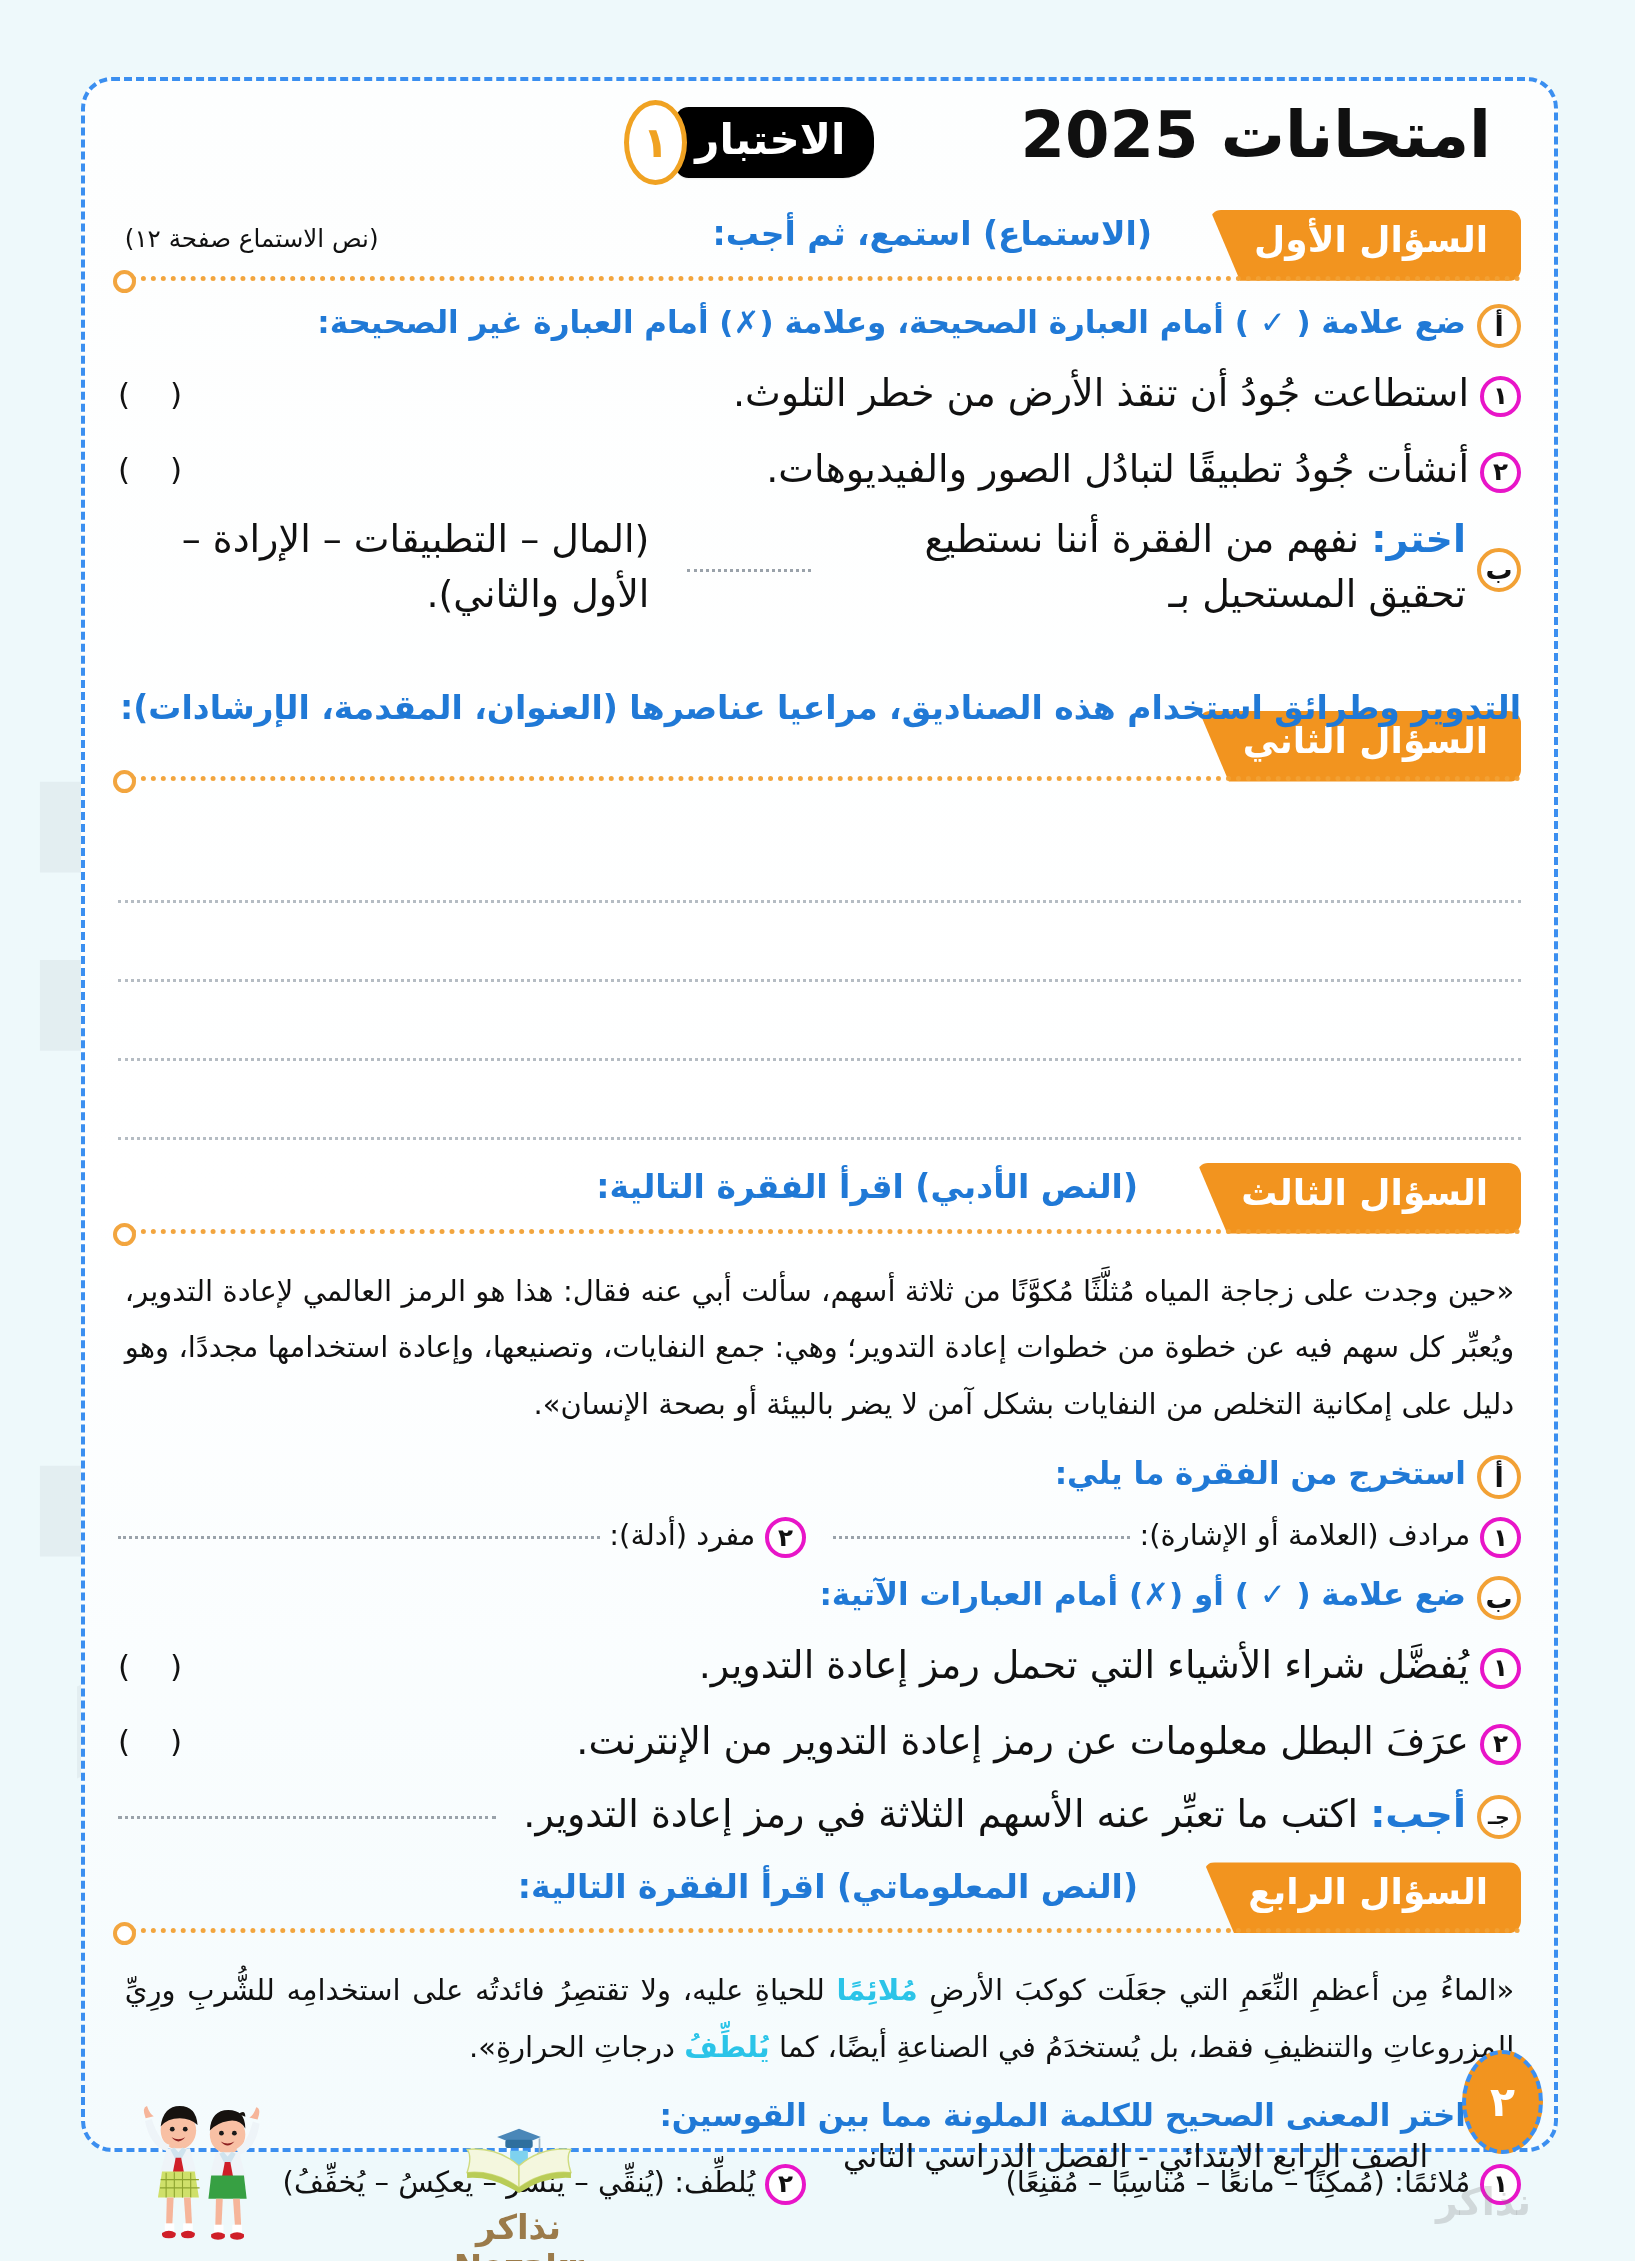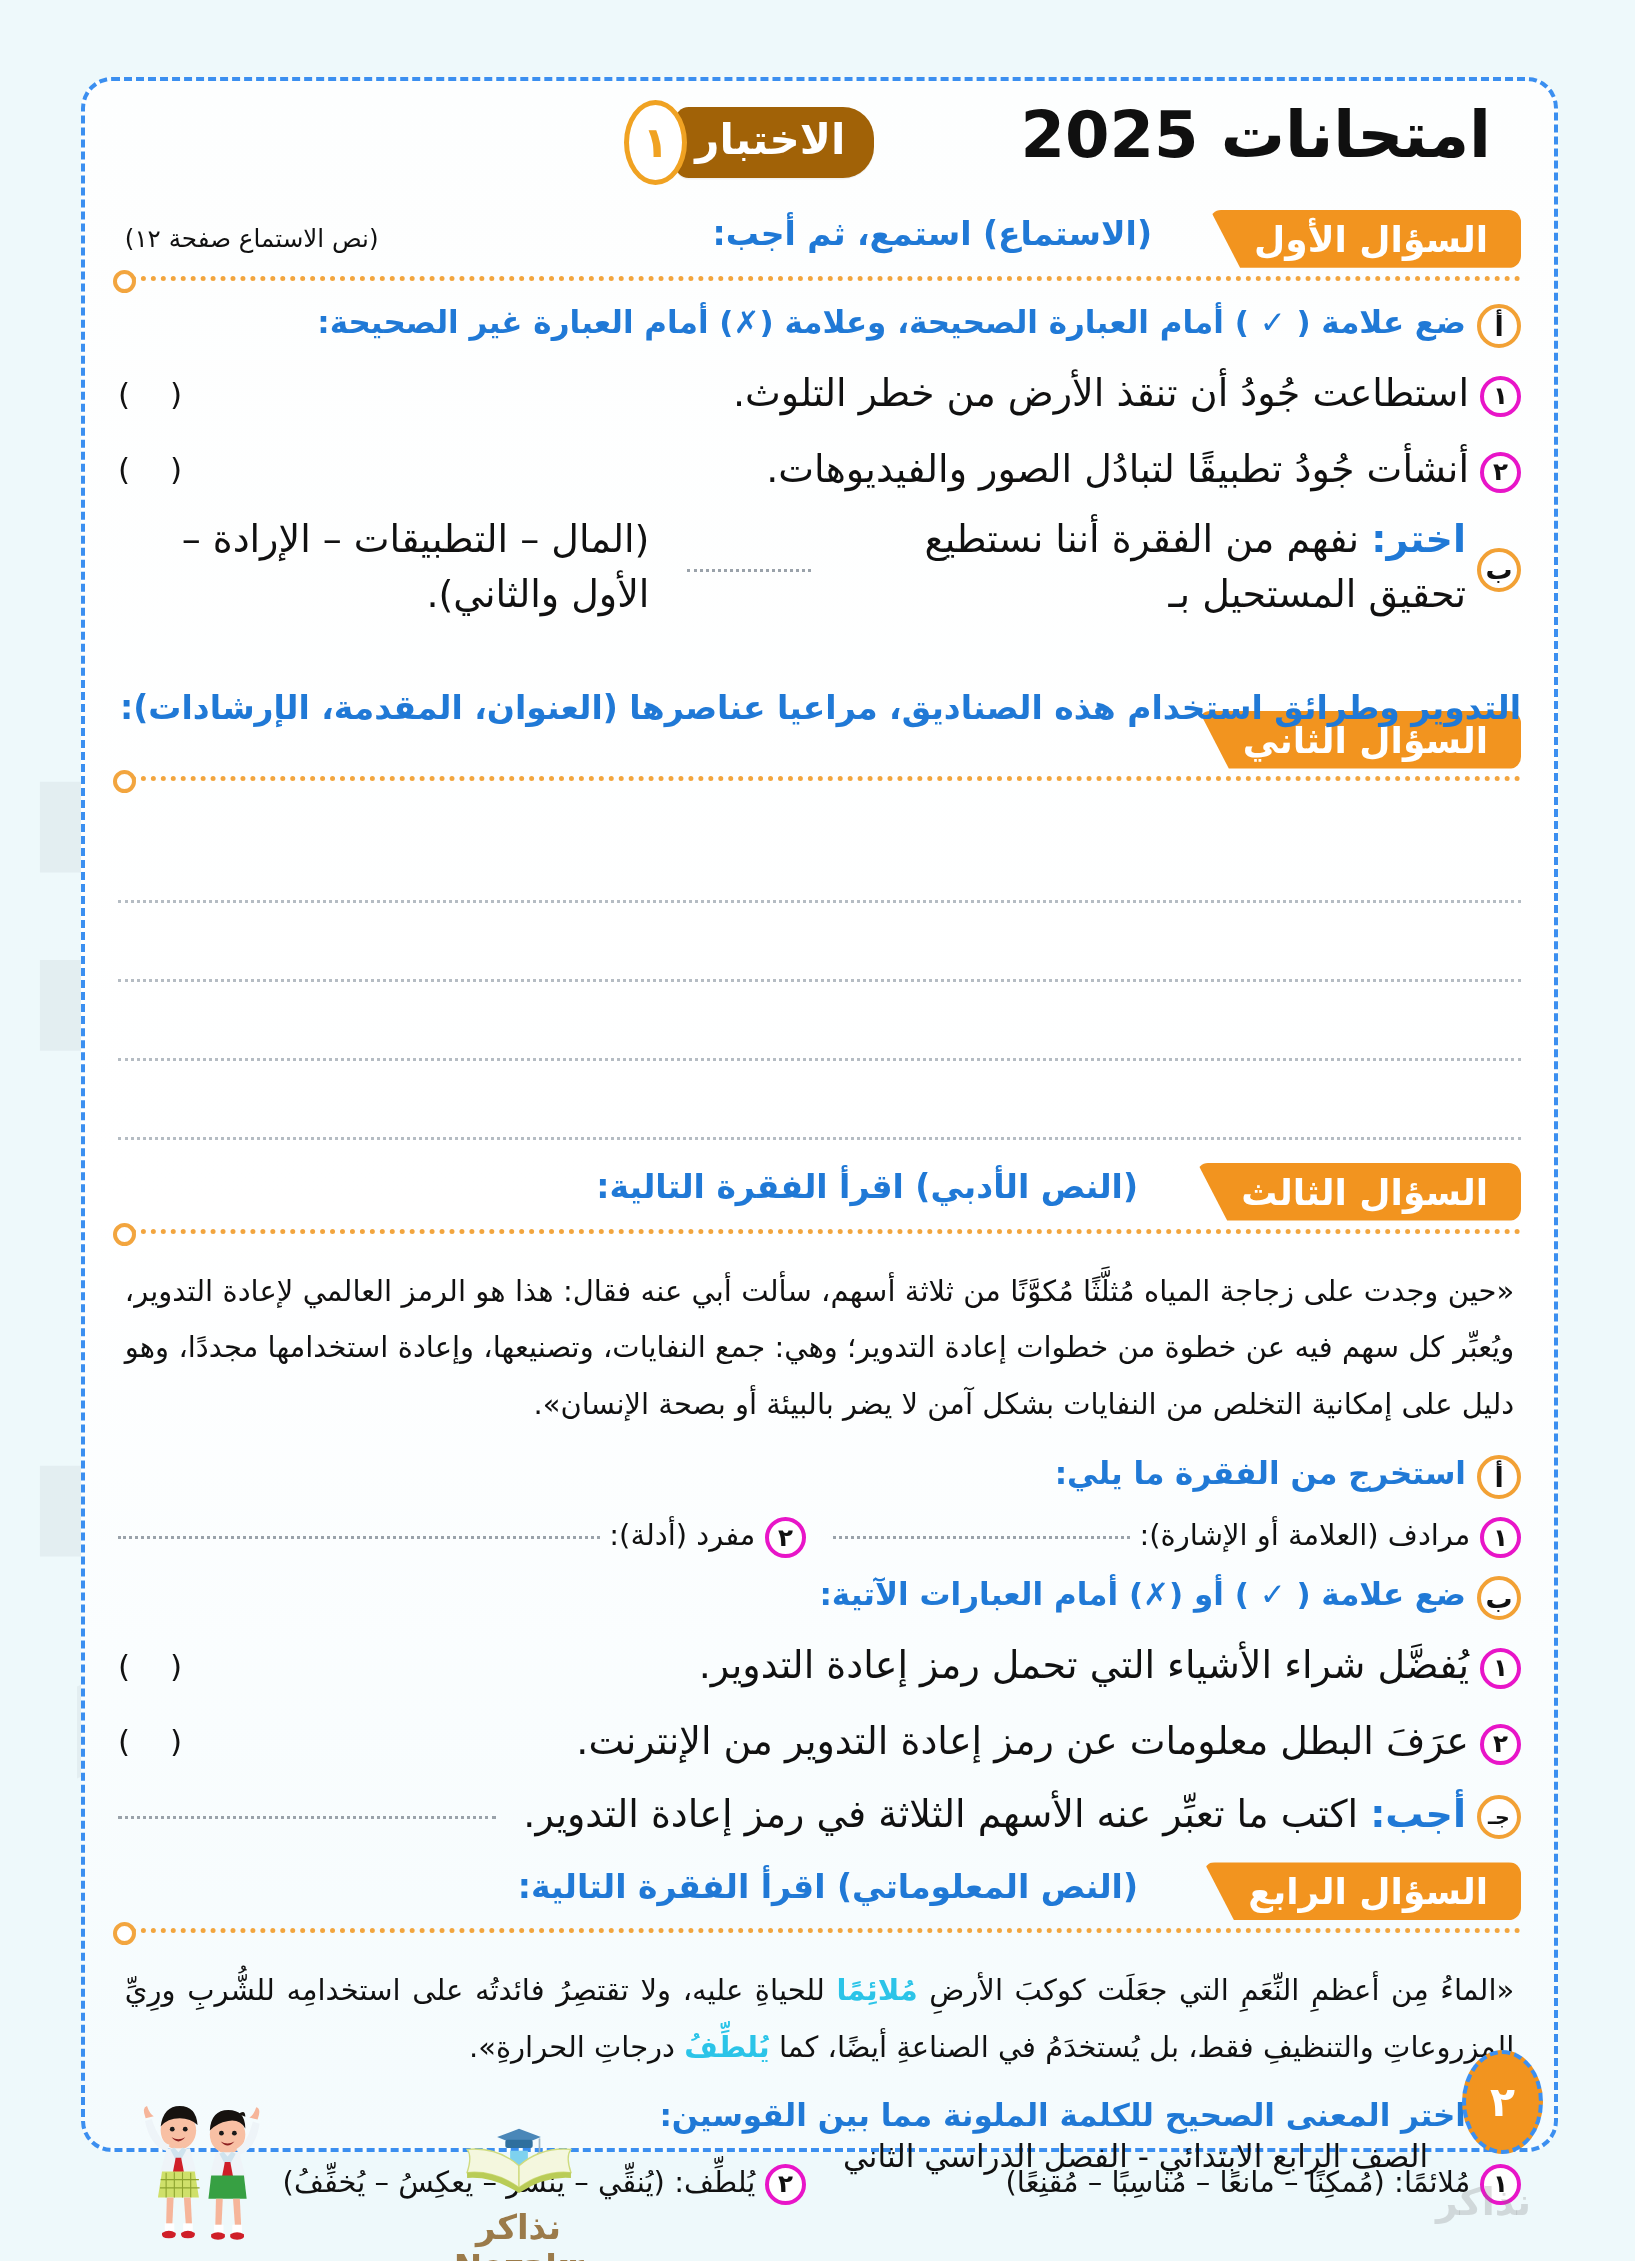--- a/index.html
+++ b/index.html
@@ -67,21 +67,21 @@
     color: #101010;
     letter-spacing: 0px;
     font-family: "DejaVu Sans", sans-serif;
   }
   .test-badge {
     position: absolute;
     left: 506px; top: 23px;
     display: flex; align-items: center;
   }
   .test-pill {
-    background: #a16207;
+    background: #000000;
     color: #ffffff;
     font-size: 42px;
     font-weight: 900;
     border-radius: 13.7px 31px 31px 13.7px;
     padding: 6.8px 29px 11px 20.5px;
     line-height: 1.25;
     box-shadow: 0 1.4px 0 rgba(0,0,0,.05);
   }
   .test-num {
     position: relative;
@@ -103,21 +103,21 @@
     height: 77px;
     margin-top: 2.7px;
   }
   .sec-tab {
     position: absolute;
     right: 0; top: 0;
     background: #f2941f;
     color: #ffffff;
     font-size: 36px;
     font-weight: 900;
-    height: 58px;
+    height: 71px;
     line-height: 59px;
     padding: 0 33px 0 44px;
     border-radius: 11px 0 0 11px;
     clip-path: polygon(0 0, 100% 0, 100% 100%, 30px 100%);
     border-top-right-radius: 12.3px;
     border-bottom-right-radius: 12.3px;
   }
   .sec-tab::after {
     content:"";
     position:absolute;

